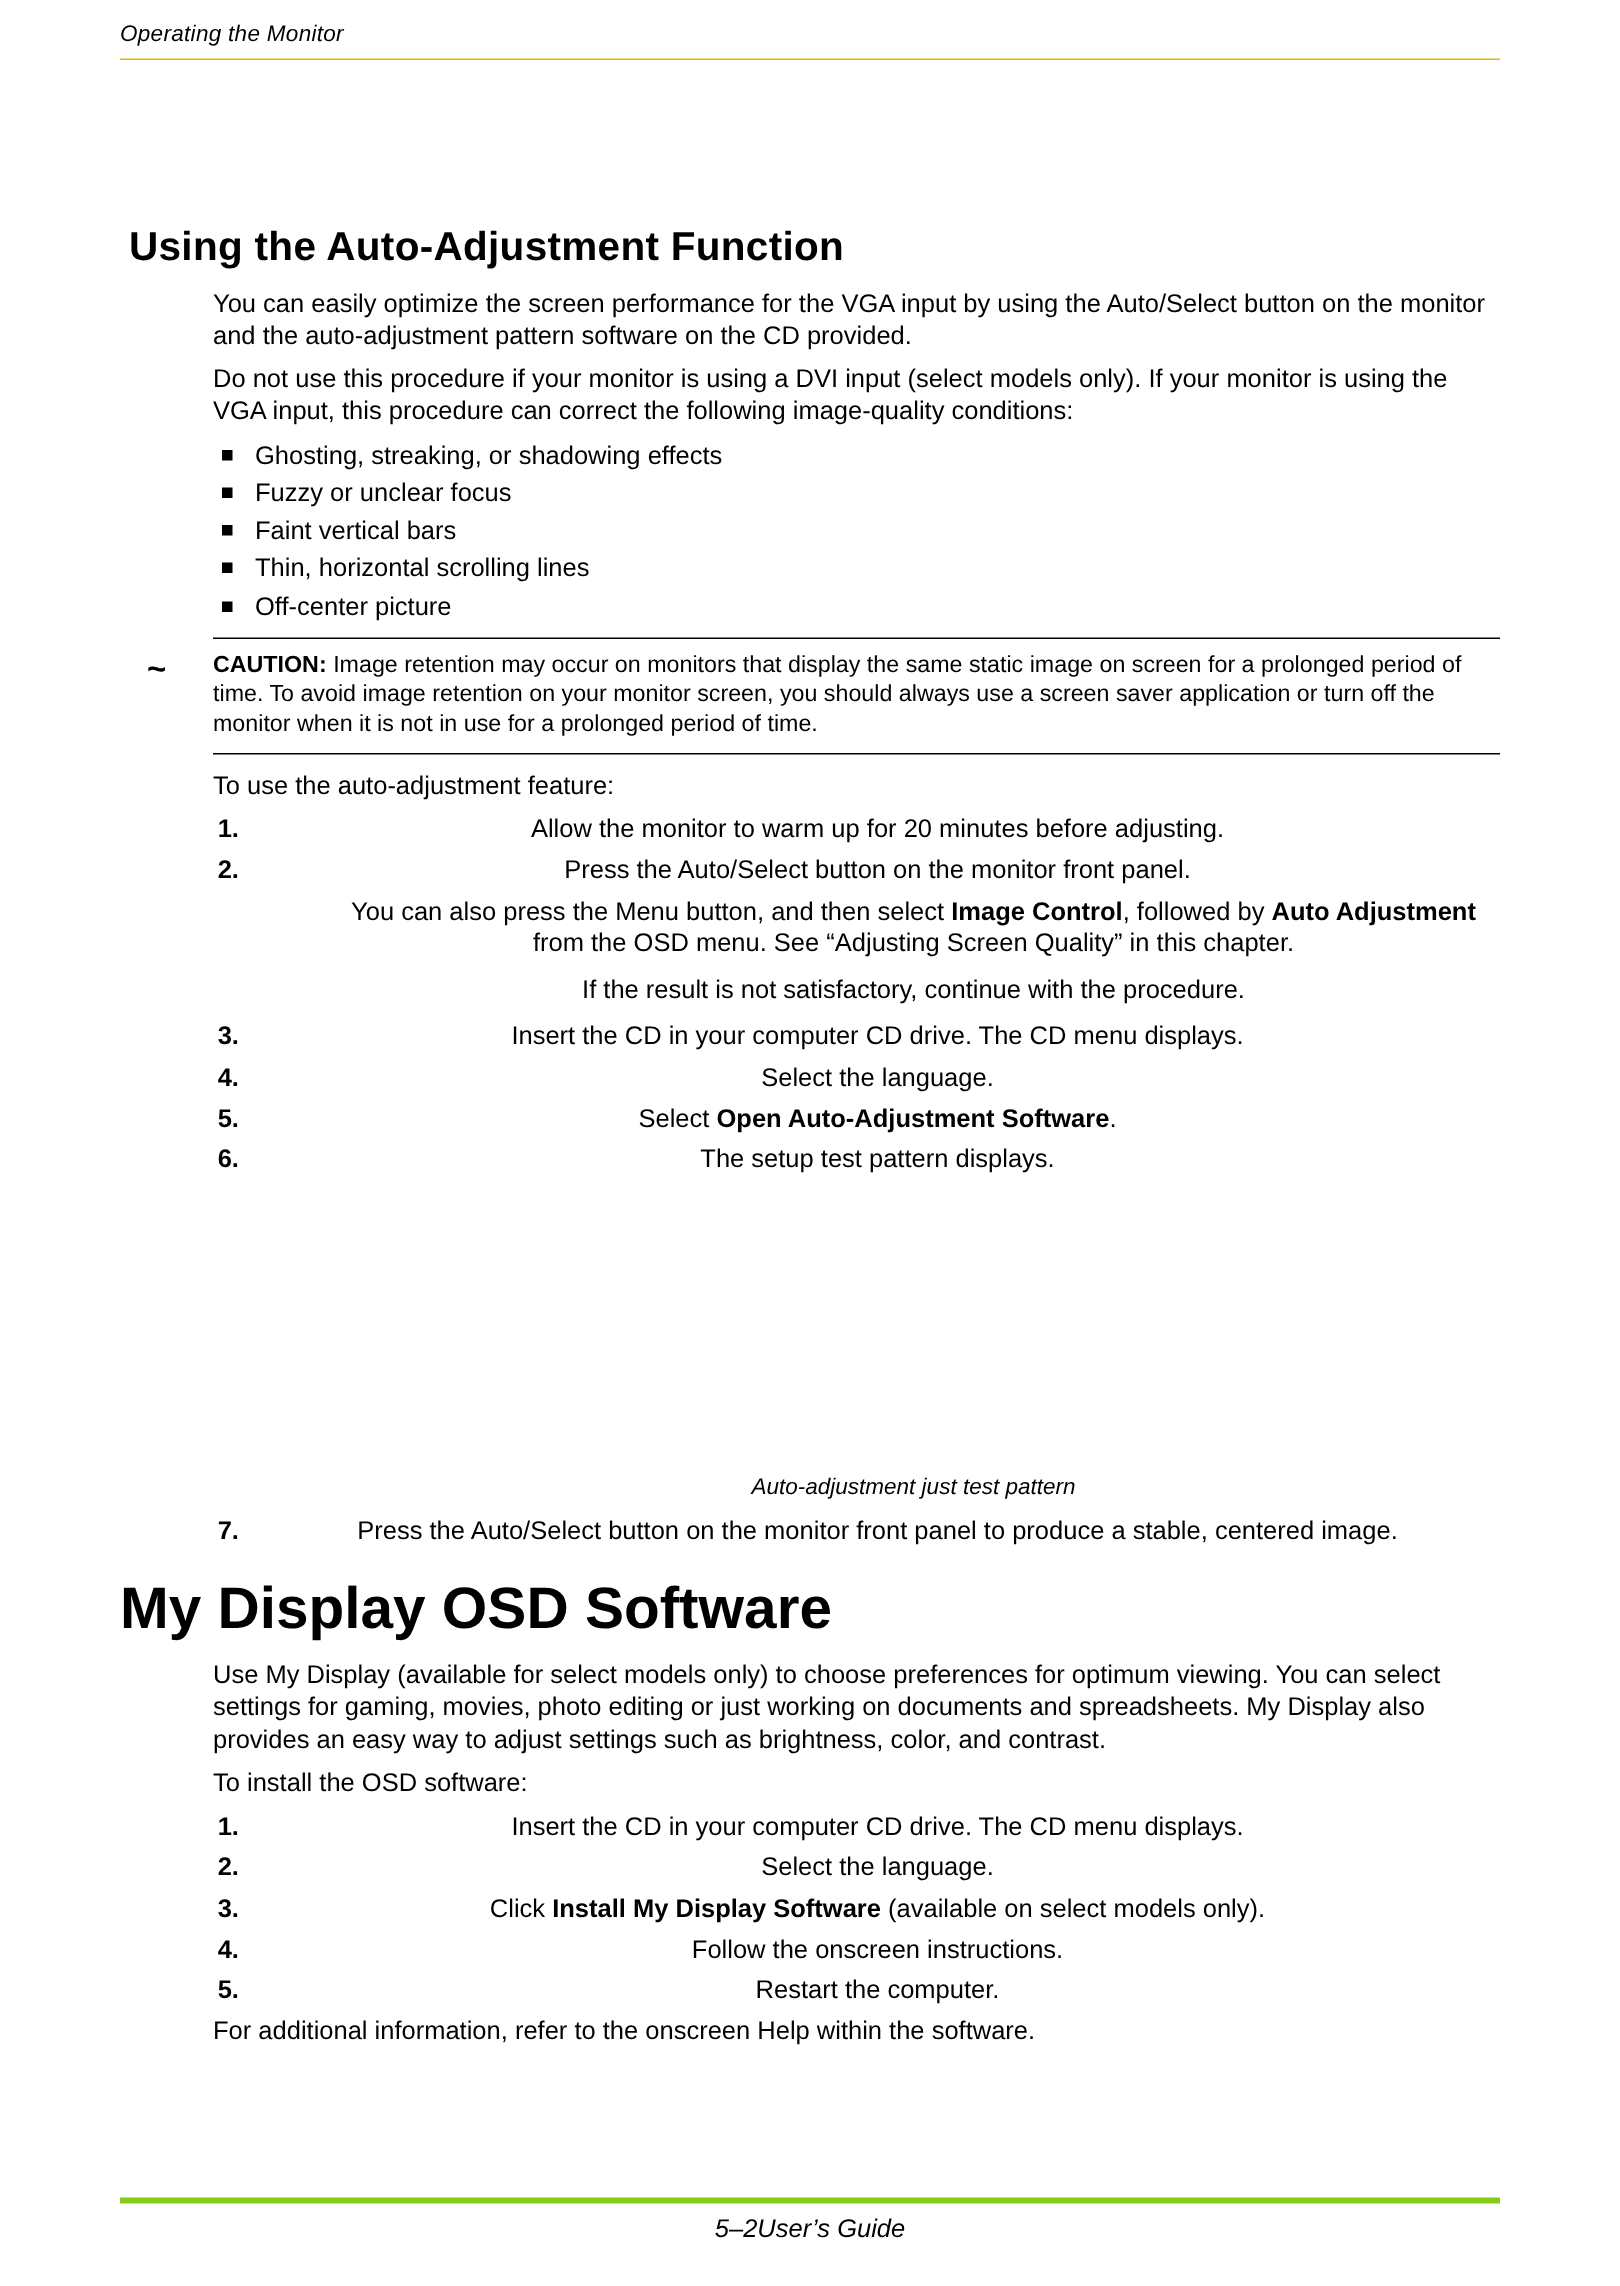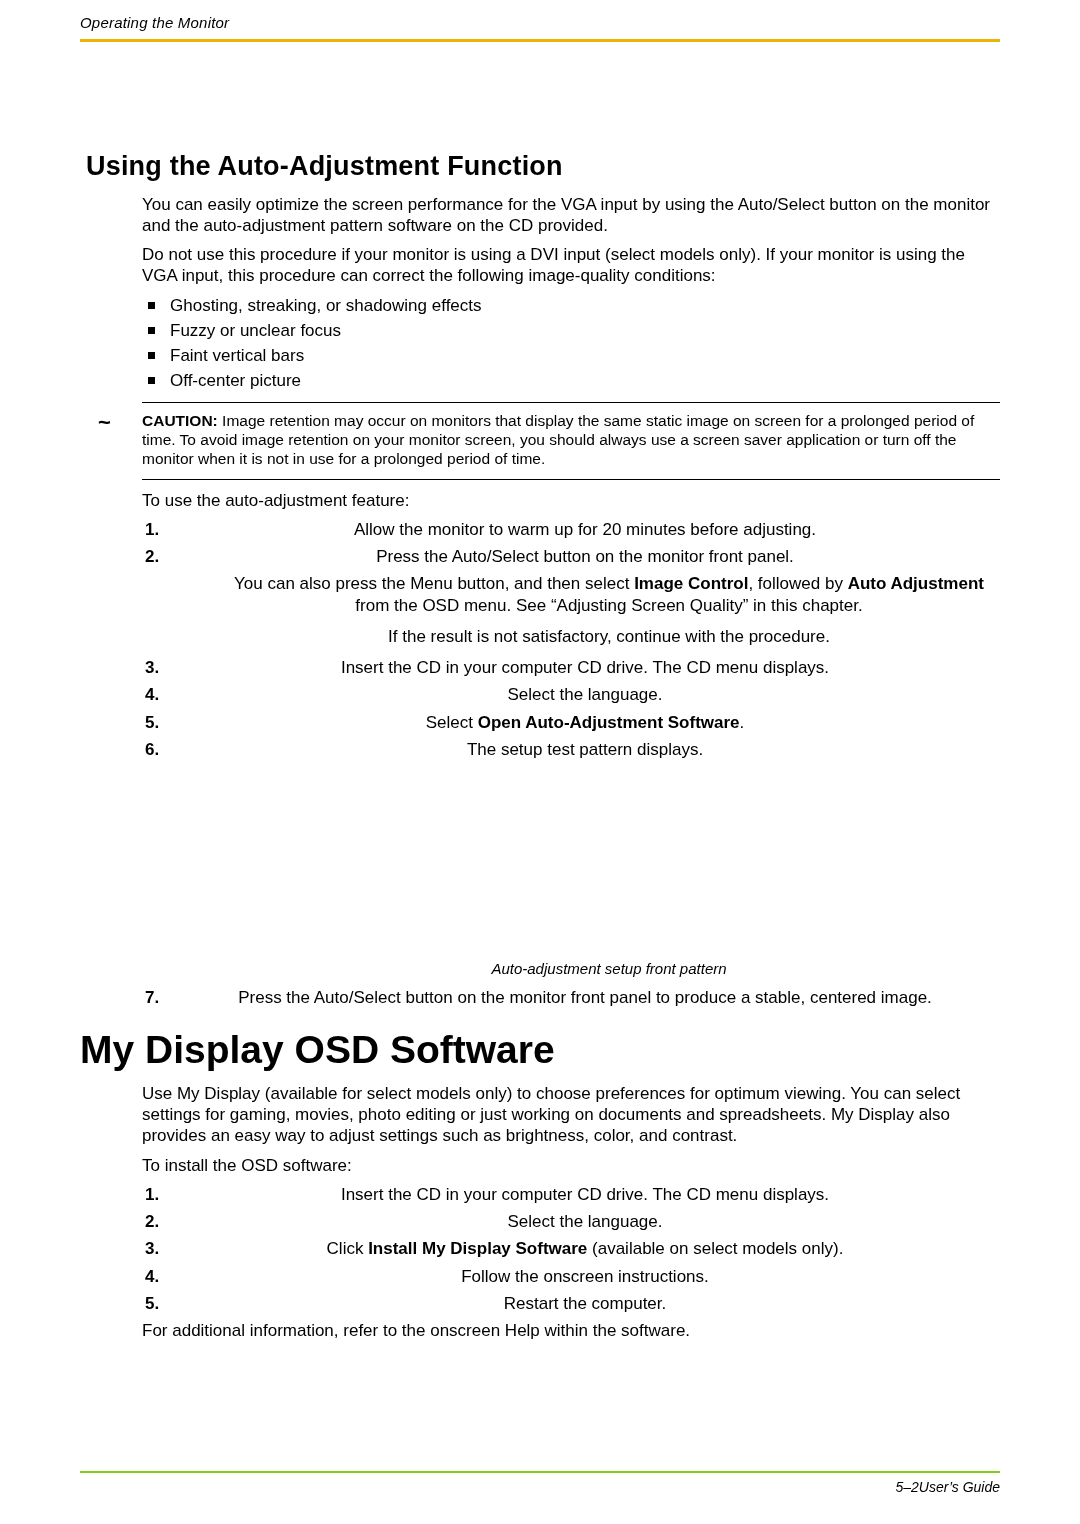--- a/index.html
+++ b/index.html
@@ -19,21 +19,21 @@
     width: 1080px;
     height: 1524px;
     padding: 0 80px;
     position: relative;
   }
   .running-head {
     font-style: italic;
     font-size: 15px;
     padding-top: 14px;
     padding-bottom: 6px;
-    border-bottom: 3px solid #eab308;
+    border-bottom: 1px solid #eab308;
     letter-spacing: 0.2px;
   }
   .content {
     padding-top: 108px;
   }
   h2.sec {
     font-size: 27px;
     font-weight: 700;
     margin: 0 0 10px 6px;
     letter-spacing: 0.2px;
@@ -104,26 +104,26 @@
     font-style: italic;
     font-size: 15px;
     margin: 200px 0 8px 48px; 
   }
   .bold { font-weight: 700; }
   .footer {
     position: absolute;
     left: 80px;
     right: 80px;
     bottom: 28px;
-    border-top: 2px solid #84cc16;
+    border-top: 4px solid #84cc16;
     padding-top: 6px;
     font-style: italic;
-    font-size: 14px;
+    font-size: 17px;
     display: flex;
-    justify-content: flex-end;
+    justify-content: center;
   }
 </style>
 </head>
 <body>
 
 <div class="page">
 
   <div class="running-head">Operating the Monitor</div>
 
   <div class="content">
@@ -131,20 +131,21 @@
     <h2 class="sec">Using the Auto-Adjustment Function</h2>
 
     <div class="body-indent">
       <p>You can easily optimize the screen performance for the VGA input by using the Auto/Select button on the monitor and the auto-adjustment pattern software on the CD provided.</p>
       <p>Do not use this procedure if your monitor is using a DVI input (select models only). If your monitor is using the VGA input, this procedure can correct the following image-quality conditions:</p>
 
       <ul class="square">
         <li>Ghosting, streaking, or shadowing effects</li>
         <li>Fuzzy or unclear focus</li>
         <li>Faint vertical bars</li>
+        <li>Thin, horizontal scrolling lines</li>
         <li>Off-center picture</li>
       </ul>
     </div>
 
     <div class="caution-block">
       <span class="caution-icon">~</span>
       <span class="bold">CAUTION:</span><span> Image retention may occur on monitors that display the same static image on screen for a prolonged period of time. To avoid image retention on your monitor screen, you should always use a screen saver application or turn off the monitor when it is not in use for a prolonged period of time.</span>
     </div>
 
     <div class="body-indent">
@@ -167,21 +168,21 @@
           <span>Insert the CD in your computer CD drive. The CD menu displays.</span>
         </li>
         <li>
           <span>Select the language.</span>
         </li>
         <li>
           <span>Select </span><span class="bold">Open Auto-Adjustment Software</span><span>.</span>
         </li>
         <li>
           <span>The setup test pattern displays.</span>
-          <div class="caption">Auto-adjustment setup front pattern</div>
+          <div class="caption">Auto-adjustment just test pattern</div>
         </li>
         <li>
           <span>Press the Auto/Select button on the monitor front panel to produce a stable, centered image.</span>
         </li>
       </ol>
     </div>
 
     <h1 class="sec">My Display OSD Software</h1>
 
     <div class="body-indent">

